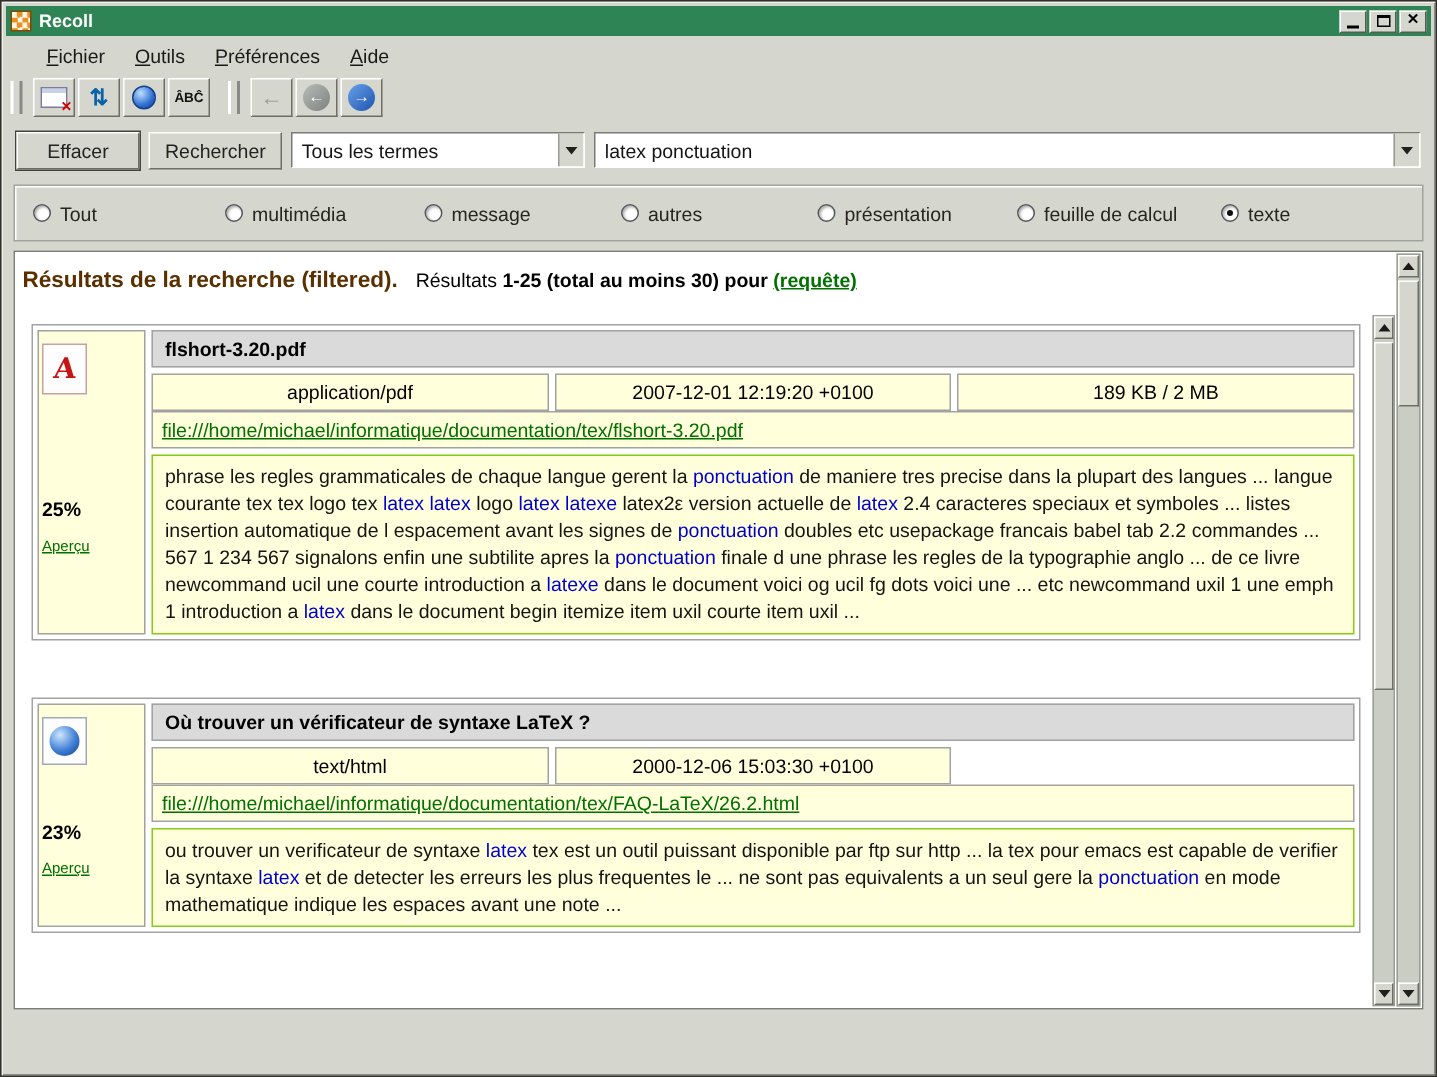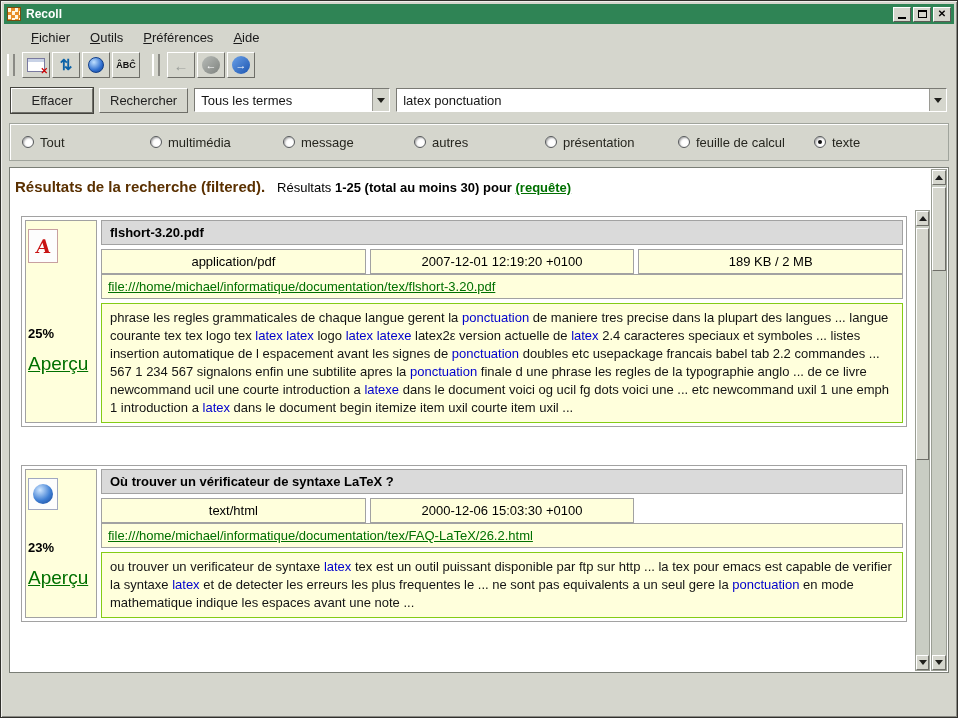--- a/index.html
+++ b/index.html
@@ -88,21 +88,21 @@
   .list-region{position:absolute;top:42px;left:1px;right:18px;bottom:1px;overflow:hidden;background:#fff}
   .results-list{position:absolute;top:0;left:0;right:15px;bottom:0;overflow:hidden;padding:2px 4px 0 8px}
 
   .result-entry{display:grid;grid-template-columns:72px 1fr;gap:4px;margin:4px 4px 38px 2px;
     border:1px solid #a2a2a2;padding:3px;background:#fff}
   .result-side{background:var(--panel);border:1px solid #a2a2a2;display:flex;flex-direction:column;
     align-items:flex-start;padding:8px 2px 10px}
   .side-spacer1{flex:1 1 0}
   .side-spacer2{flex:.6 1 0}
   .relevance{font-weight:bold;font-size:13px;color:#000}
-  .apercu{margin-top:12px;font-size:19px}
+  .apercu{margin-top:12px;font-size:10px}
   .doc-icon{flex:none;display:flex;align-items:center;justify-content:center}
   .doc-icon.pdf{width:30px;height:34px;background:#fdfdfd;border:1px solid #c8a0a0}
   .doc-icon.pdf::before{content:"A";color:#c81414;font-weight:bold;font-size:19px;
     font-family:"DejaVu Serif",serif;transform:skewX(-6deg)}
   .doc-icon.html{width:30px;height:32px;background:#fdfdfd;border:1px solid #a0a8c0}
   .doc-icon.html::before{content:"";width:20px;height:20px;border-radius:50%;
     background:radial-gradient(circle at 35% 30%,#cfe6ff,#3f7fd4 55%,#12408e)}
 
   .result-main{display:flex;flex-direction:column;min-width:0}
   .r-title{background:#dadada;border:1px solid #a2a2a2;font-weight:bold;font-size:13px;color:#000;

